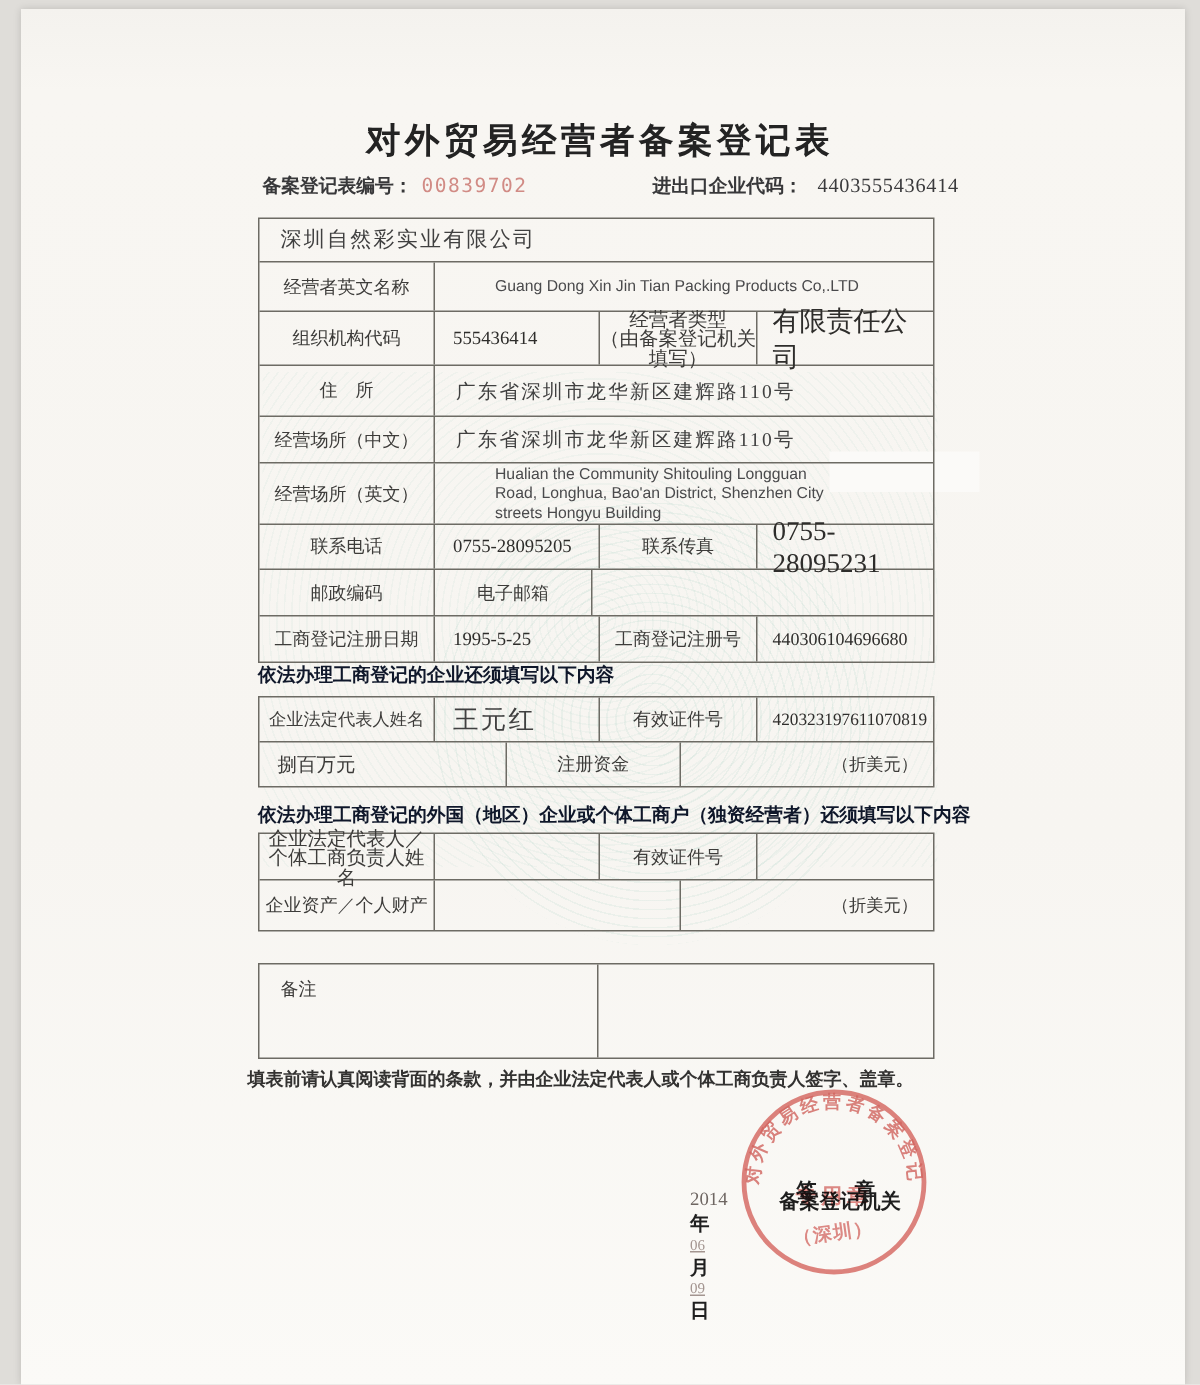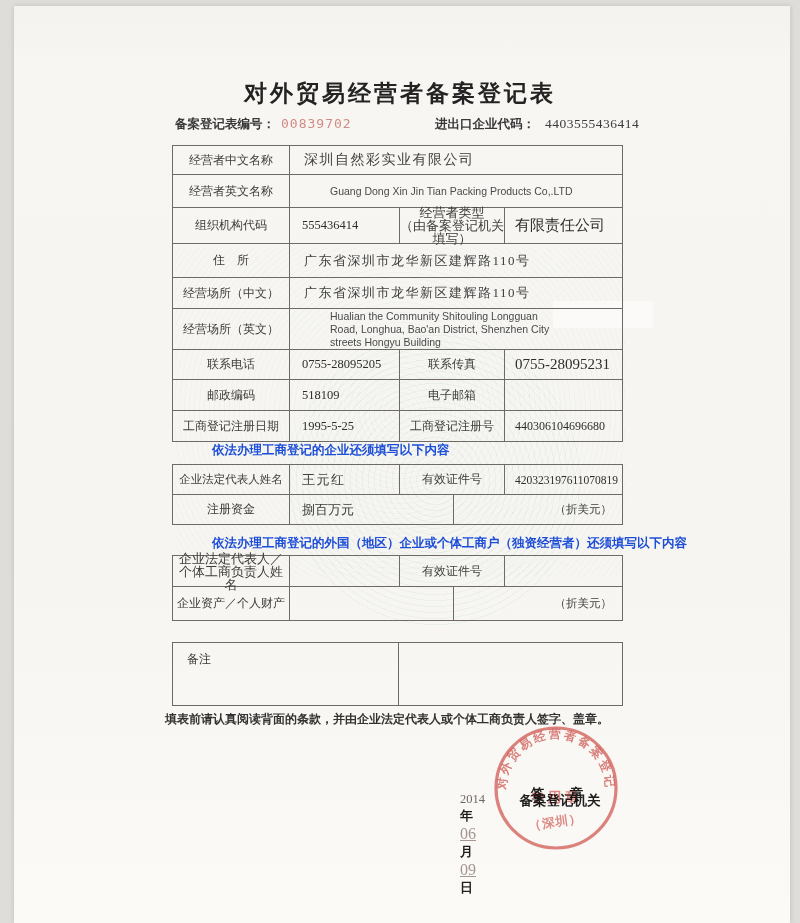--- a/index.html
+++ b/index.html
@@ -27,38 +27,38 @@
             letter-spacing:.5px;padding-left:10px;}
 
   .tbl{position:absolute;border:1px solid #6d6b64;}
   .row{display:flex;border-top:1px solid #6d6b64;}
   .row:first-child{border-top:none;}
   .cell{border-left:1px solid #6d6b64;box-sizing:border-box;display:flex;align-items:center;min-width:0;}
   .cell:first-child{border-left:none;}
   .c-label{width:116px;justify-content:center;text-align:center;font-size:12px;color:#3d3c3a;flex-direction:column;}
   .c-v1{width:110px;padding-left:12px;font-size:12.5px;color:#2e2d2b;}
   .c-l2{width:105px;justify-content:center;text-align:center;font-size:12px;color:#3d3c3a;flex-direction:column;}
-  .c-v2{flex:1;padding-left:10px;font-size:15px;color:#2e2d2b;}
+  .c-v2{flex:1;padding-left:10px;font-size:18px;color:#2e2d2b;}
   .c-span{flex:1;padding-left:14px;font-size:13px;color:#2e2d2b;}
   .cn-strong{font-weight:normal;font-size:14px;letter-spacing:1.5px;color:#404040;}
   .en-text{font-family:"Liberation Sans","DejaVu Sans",sans-serif;font-size:10.5px;line-height:13px;color:#4a4a4c;padding-left:40px;}
   .small2{font-size:13px;line-height:13px;}
   .note-cell{flex:1;justify-content:flex-end;padding-right:10px;font-size:11.5px;color:#3d3c3a;}
-  .sec-head{font-family:"Liberation Sans","DejaVu Sans",sans-serif;font-weight:bold;font-size:12.5px;color:#1d4ed8;margin-left:40px;}
+  .sec-head{font-family:"Liberation Sans","DejaVu Sans",sans-serif;font-weight:bold;font-size:12.5px;color:#0f172a;}
   .remark-label{align-items:flex-start !important;justify-content:flex-start !important;
                 padding:8px 0 0 14px;text-align:left;}
   .foot-note{left:165px;top:711px;font-family:"Liberation Sans","DejaVu Sans",sans-serif;
              font-weight:bold;font-size:12px;color:#333231;}
   .authority{left:475px;top:752px;width:170px;text-align:center;font-family:"Liberation Sans",sans-serif;
              font-weight:bold;font-size:13.5px;color:#1e1e1e;z-index:5;margin-top:40px;}
   .sign{left:475px;top:785px;width:170px;text-align:center;font-family:"Liberation Sans",sans-serif;
         font-weight:bold;font-size:13.5px;letter-spacing:6px;color:#1e1e1e;z-index:5;}
   .date-row{left:460px;top:792px;width:162px;display:flex;justify-content:space-between;align-items:baseline;z-index:5;flex-direction:column;}
   .date-num{font-family:"Liberation Serif",serif;font-size:12.5px;color:#6e6662;}
-  .date-num.faint{color:#a39590;font-size:16px;text-decoration:underline;}
+  .date-num.faint{color:#a39590;font-size:10px;text-decoration:underline;}
   .date-unit{font-family:"Liberation Sans",sans-serif;font-weight:bold;font-size:13px;color:#1f1f1f;}
   .stamp{left:486px;top:718px;z-index:6;mix-blend-mode:multiply;opacity:.85;}
 </style>
 </head>
 <body>
 
 <div class="paper"></div>
 <div class="wm-band"></div>
 <div class="wm-circle"></div>
 <div class="whiteout"></div>
@@ -67,21 +67,20 @@
 
 <div class="abs hdr-left">
   <span>备案登记表编号：</span><span class="form-no">00839702</span>
 </div>
 <div class="abs hdr-right">
   <span>进出口企业代码：</span><span class="ent-code">4403555436414</span>
 </div>
 
 <div class="tbl" style="left:172px;top:145px;width:449px;">
   <div class="row" style="height:28px;">
-    <div class="cell c-label">经营者中文名称</div>
     <div class="cell c-span cn-strong">深圳自然彩实业有限公司</div>
   </div>
   <div class="row" style="height:32px;">
     <div class="cell c-label">经营者英文名称</div>
     <div class="cell c-span en-text">Guang Dong Xin Jin Tian Packing Products Co,.LTD</div>
   </div>
   <div class="row" style="height:35px;">
     <div class="cell c-label">组织机构代码</div>
     <div class="cell c-v1">555436414</div>
     <div class="cell c-l2 small2">
@@ -103,44 +102,43 @@
     <div class="cell c-span en-text" style="padding-right:70px;">Hualian the Community Shitouling Longguan Road, Longhua, Bao'an District, Shenzhen City streets Hongyu Building</div>
   </div>
   <div class="row" style="height:29px;">
     <div class="cell c-label">联系电话</div>
     <div class="cell c-v1">0755-28095205</div>
     <div class="cell c-l2">联系传真</div>
     <div class="cell c-v2">0755-28095231</div>
   </div>
   <div class="row" style="height:30px;">
     <div class="cell c-label">邮政编码</div>
-    <div class="cell c-v1">518109</div>
     <div class="cell c-l2">电子邮箱</div>
     <div class="cell c-v2"></div>
   </div>
   <div class="row" style="height:30px;">
     <div class="cell c-label">工商登记注册日期</div>
     <div class="cell c-v1">1995-5-25</div>
     <div class="cell c-l2">工商登记注册号</div>
     <div class="cell c-v2" style="font-size:12px;">440306104696680</div>
   </div>
 </div>
 
 <div class="abs sec-head" style="left:172px;top:442px;">依法办理工商登记的企业还须填写以下内容</div>
 
 <div class="tbl" style="left:172px;top:464px;width:449px;">
   <div class="row" style="height:29px;">
     <div class="cell c-label" style="font-size:11.5px;">企业法定代表人姓名</div>
-    <div class="cell c-v1 cn-strong" style="font-size:13px;">王元红</div>
+    <div class="cell c-v1 cn-strong" style="font-size:17px;">王元红</div>
     <div class="cell c-l2">有效证件号</div>
     <div class="cell c-v2" style="font-size:11.5px;">420323197611070819</div>
   </div>
   <div class="row" style="height:29px;">
+    <div class="cell" style="width:164px;padding-left:12px;font-size:13px;">捌百万元</div>
     <div class="cell c-label">注册资金</div>
-    <div class="cell" style="width:164px;padding-left:12px;font-size:13px;">捌百万元</div>
     <div class="cell note-cell">（折美元）</div>
   </div>
 </div>
 
 <div class="abs sec-head" style="left:172px;top:535px;">依法办理工商登记的外国（地区）企业或个体工商户（独资经营者）还须填写以下内容</div>
 
 <div class="tbl" style="left:172px;top:555px;width:449px;">
   <div class="row" style="height:30px;">
     <div class="cell c-label small2">
       <span>企业法定代表人／</span>

